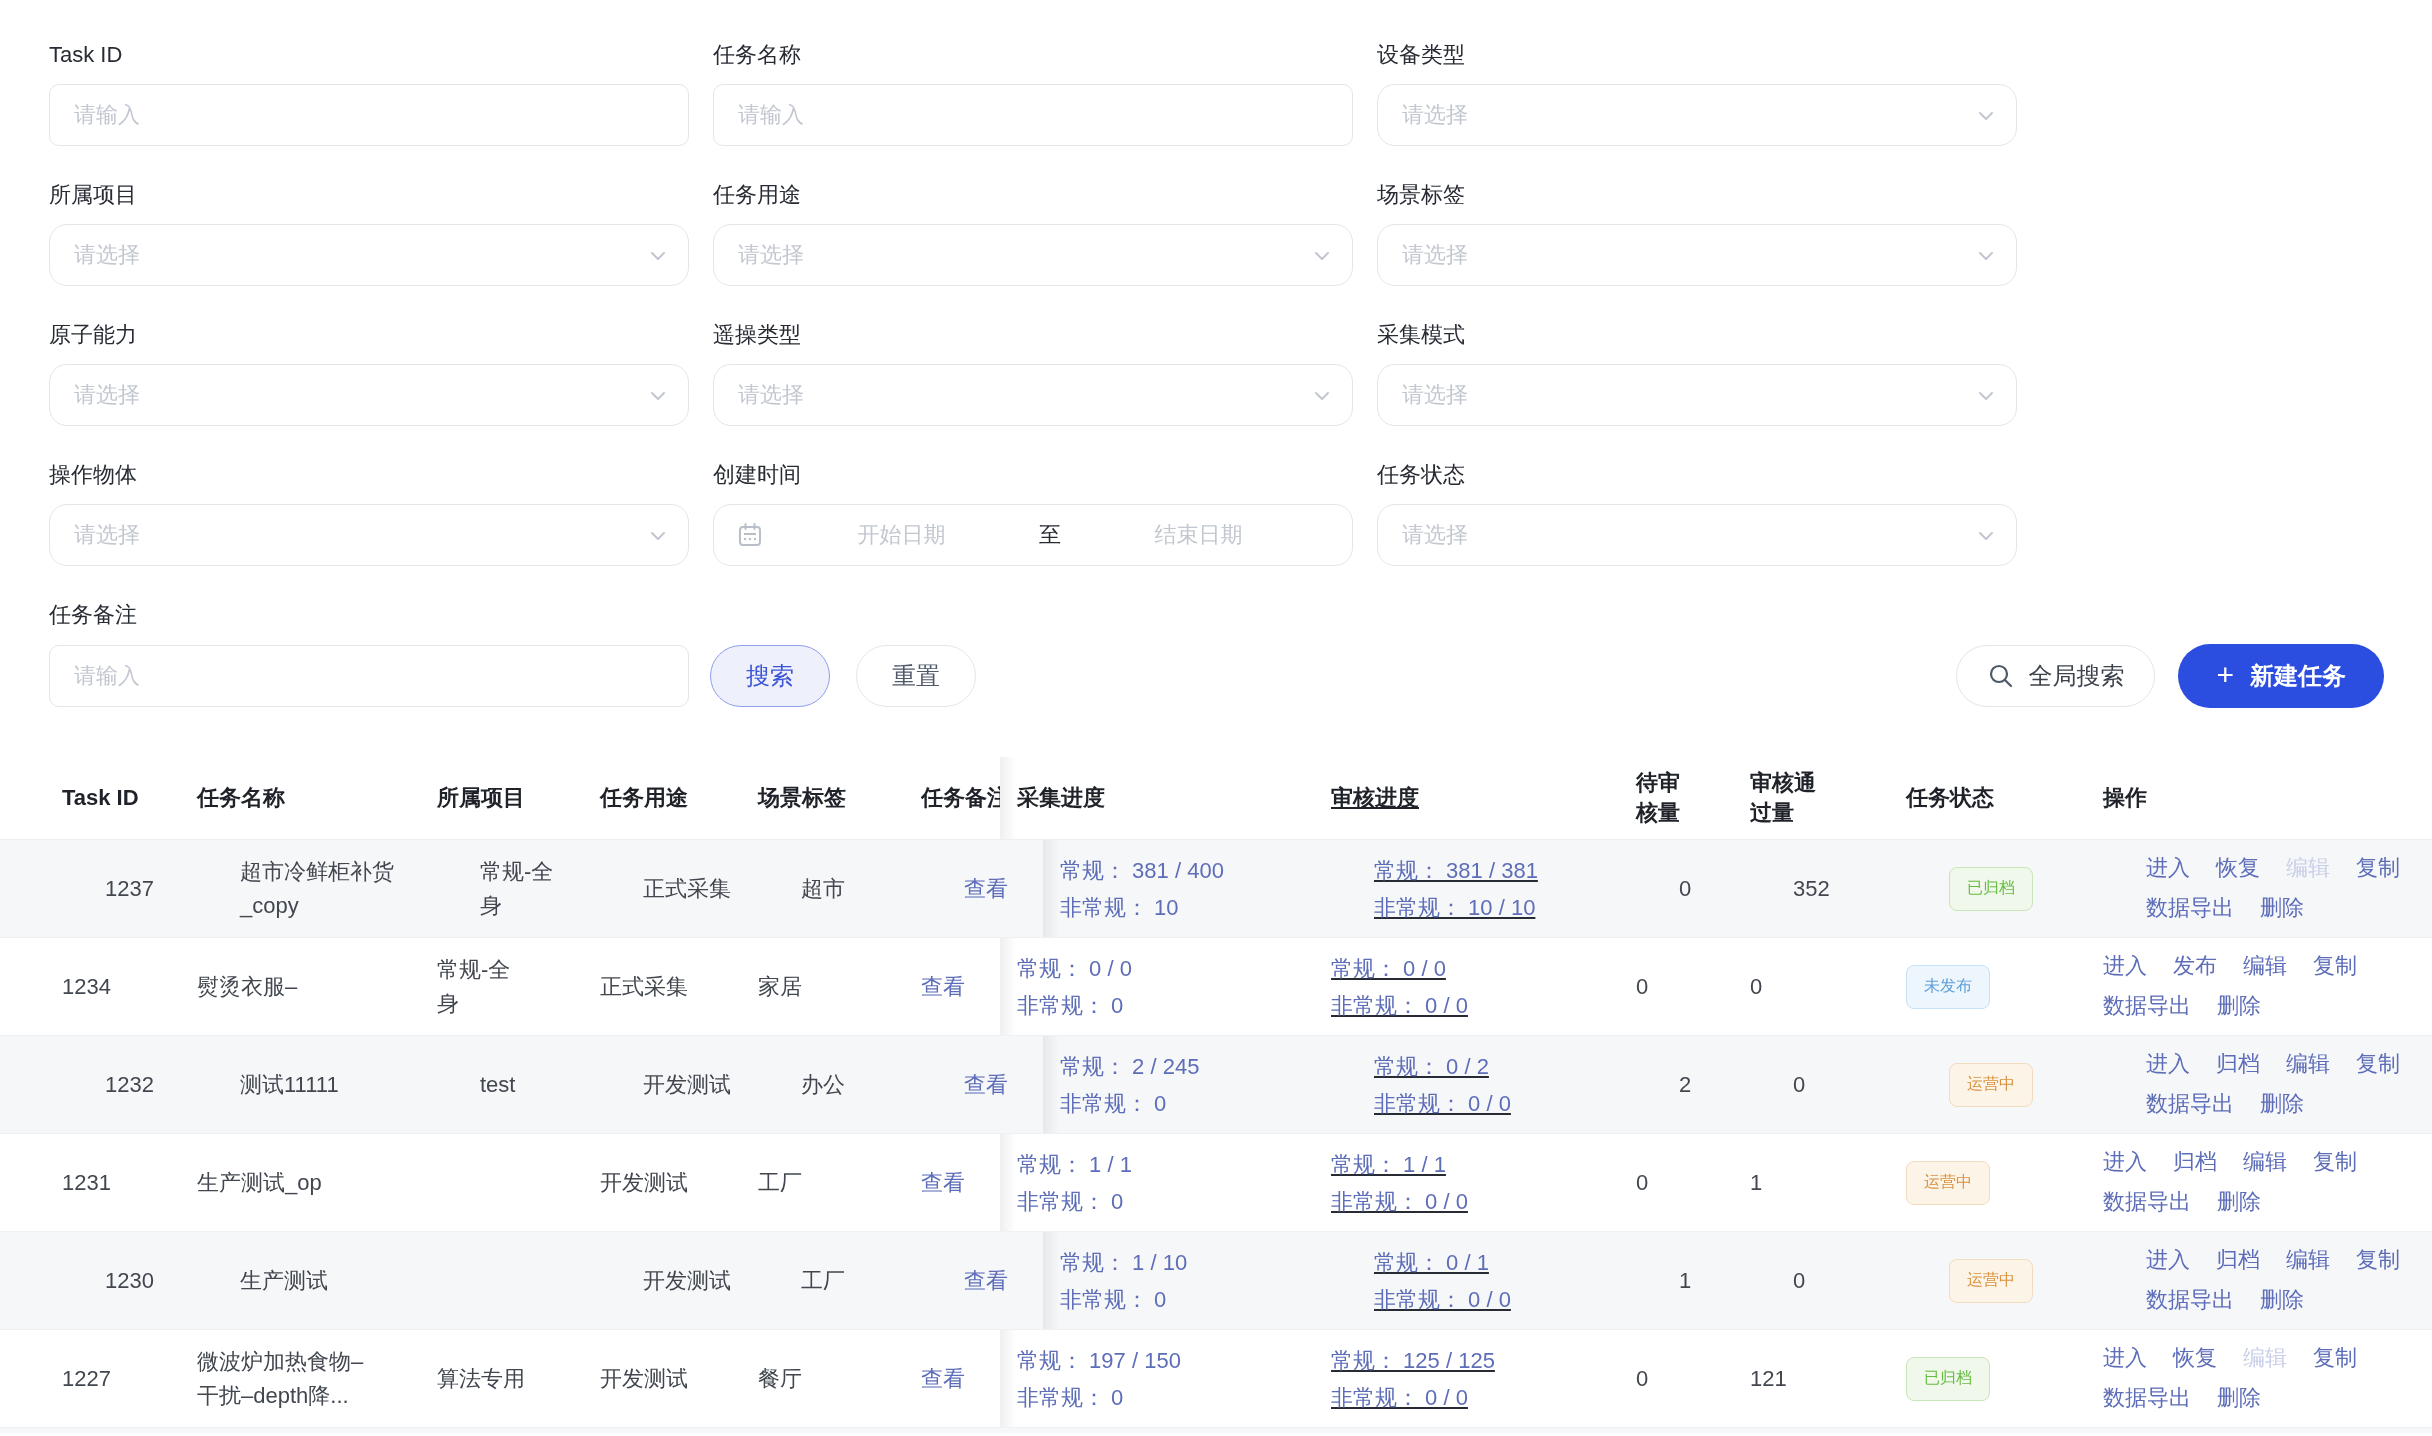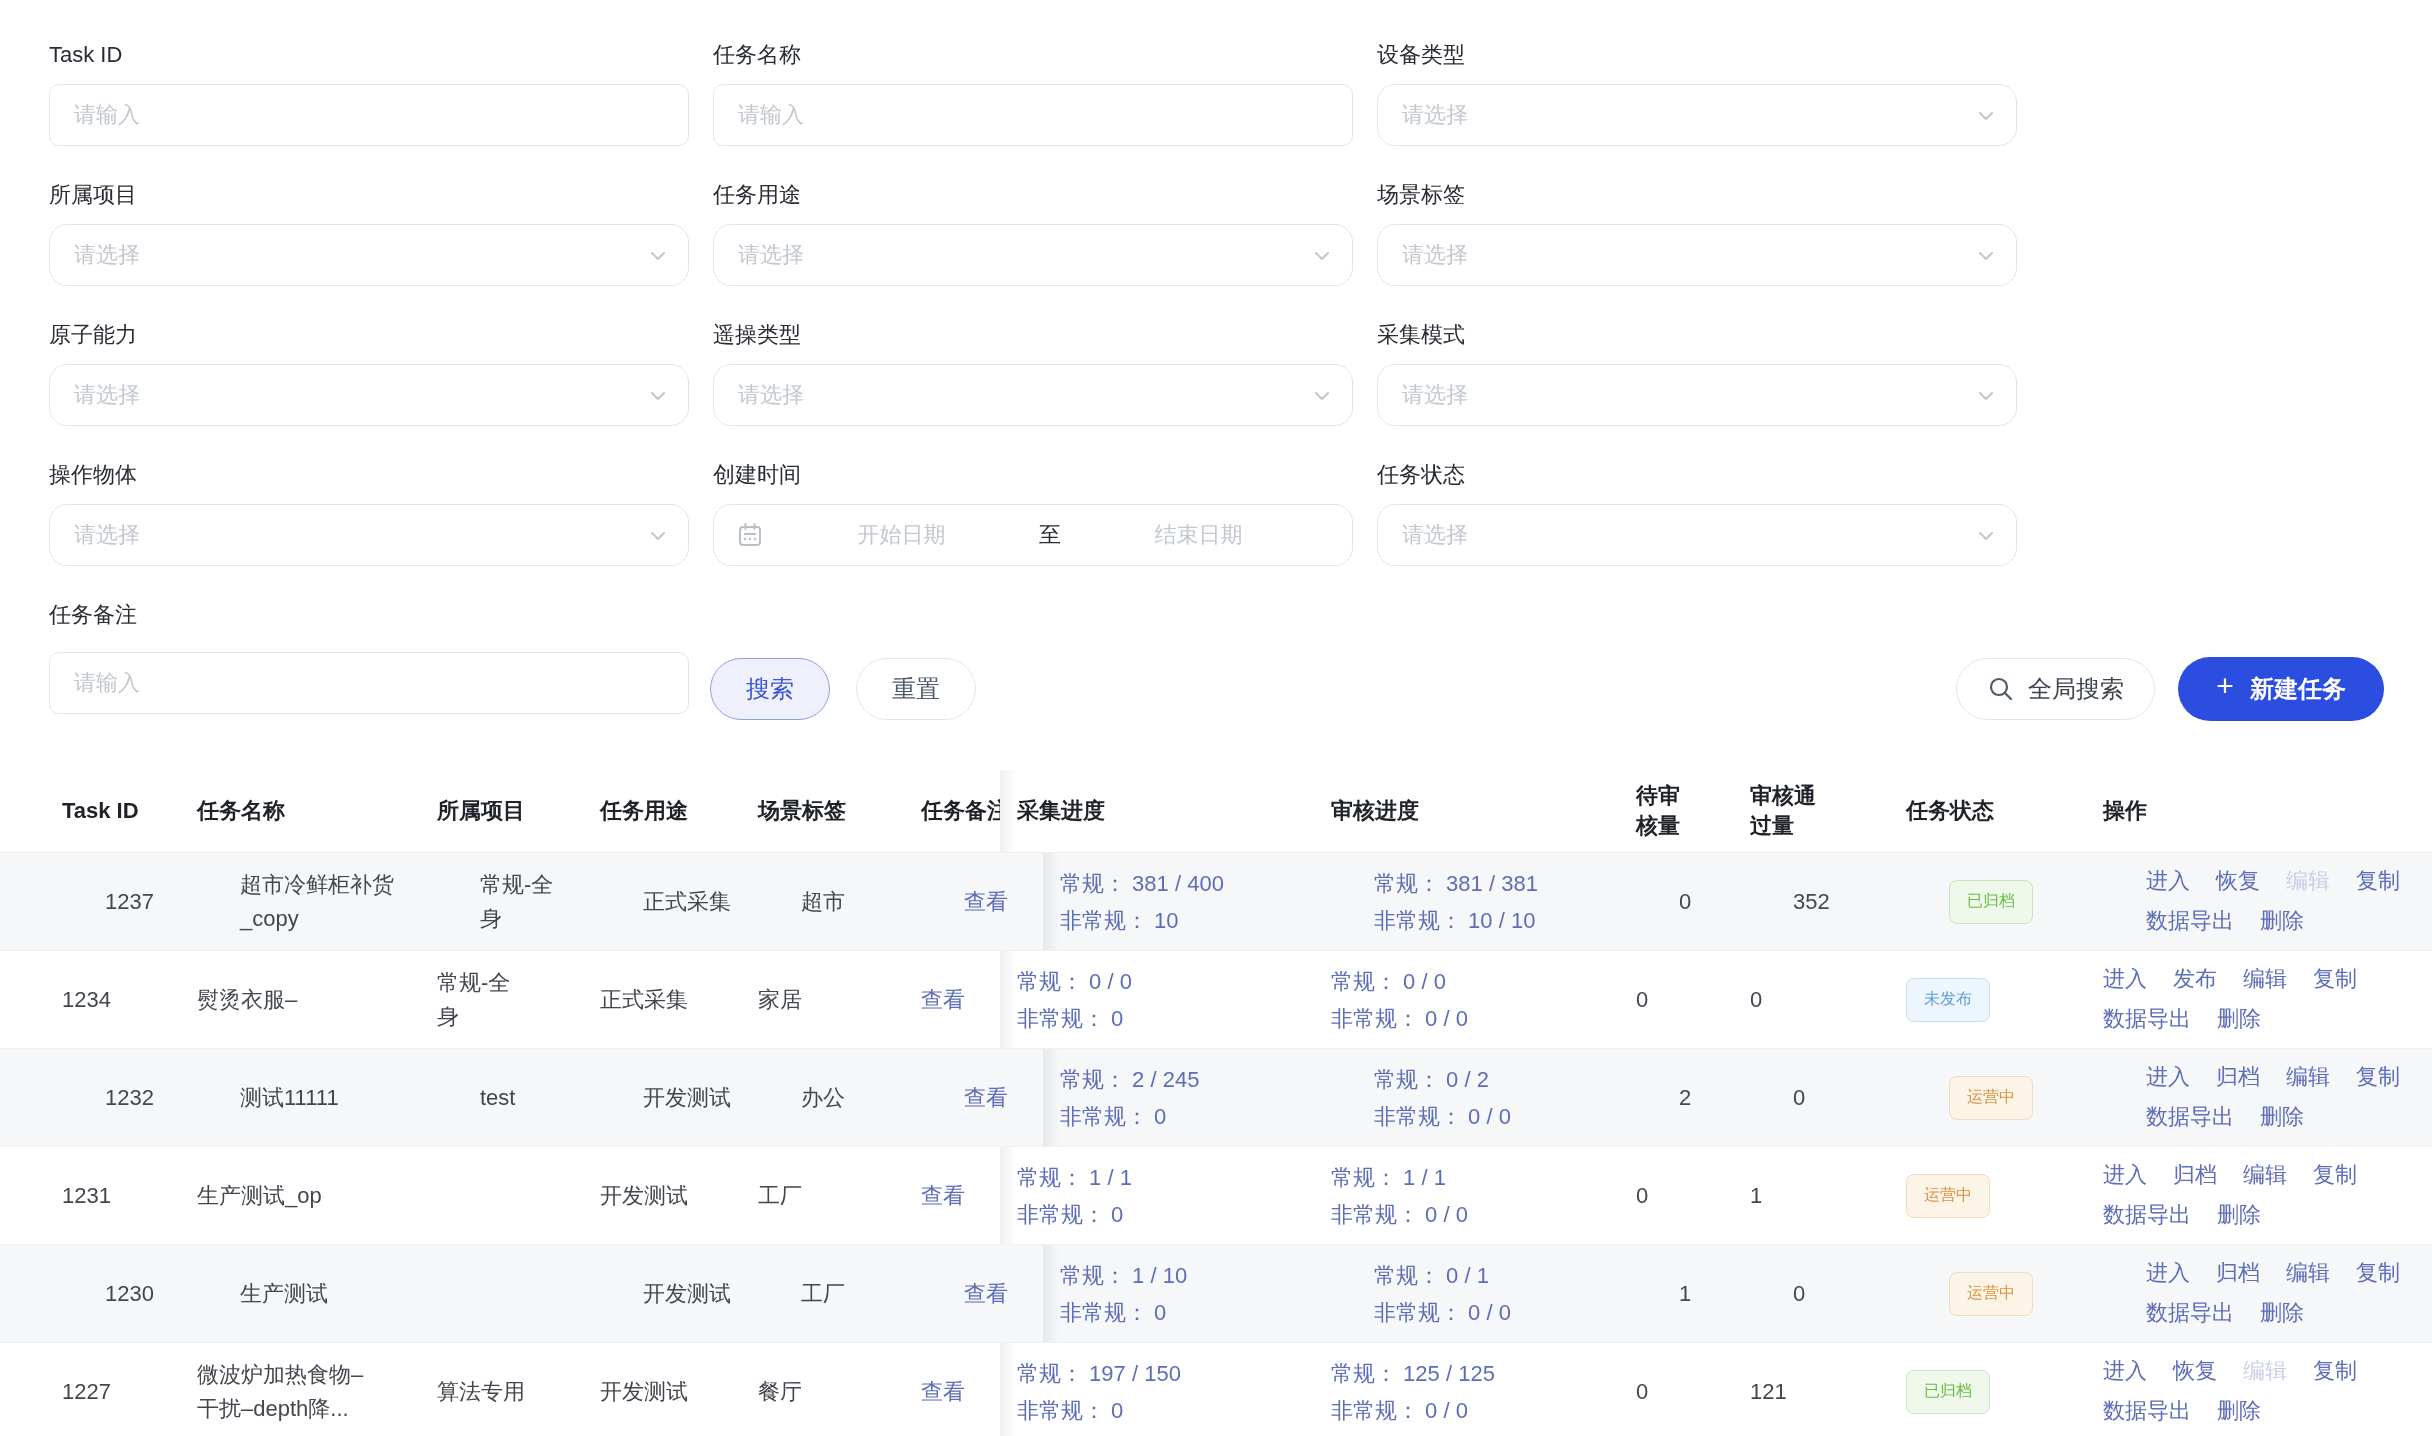--- a/index.html
+++ b/index.html
@@ -18,21 +18,21 @@
   .f-select, .f-date { position:relative; height:62px; border:1px solid var(--border); border-radius:18px;
     display:flex; align-items:center; padding:0 24px; font-size:22px; color:var(--ph); background:#fff; cursor:pointer; }
   .f-select .chev { position:absolute; right:18px; top:19px; }
   .f-date { padding:0 22px; }
   .f-date .dr { flex:1; text-align:center; }
   .dr-sep { color:#272b33; padding:0 6px; }
 
   .remark-label { margin-top:36px; }
   .action-row { display:flex; align-items:center; }
   .remark-input { width:640px; flex:none; }
-  .btn { height:62px; border-radius:32px; font-size:24px; display:flex; align-items:center; justify-content:center; cursor:pointer; font-family:Liberation Mono, monospace;margin-top:13px; }
+  .btn { height:62px; border-radius:32px; font-size:24px; display:flex; align-items:center; justify-content:center; cursor:pointer; font-family:Liberation Sans, sans-serif; }
   .btn-search { margin-left:21px; padding:0 35px; background:#eef0fc; border:1px solid #8fa0ea; color:#3b55d4; }
   .btn-reset  { margin-left:26px; padding:0 35px; background:#fff; border:1px solid var(--border); color:#4e5969; }
   .btn-global { margin-left:auto; padding:0 30px; background:#fff; border:1px solid var(--border); color:#3d434d; gap:13px; }
   .btn-new    { margin-left:23px; height:64px; padding:0 38px; background:var(--accent); border:none; color:#fff; gap:16px; font-weight:600; border-radius:34px; }
   .btn-new .plus { font-size:30px; font-weight:400; line-height:1; margin-top:-3px; }
 
   
   .table { margin-top:49px; width:2432px; }
   .t-header { display:flex; height:83px; border-bottom:1px solid #eceef1; background:#fff; }
   .t-row { display:flex; height:98px; border-bottom:1px solid #f0f1f4; background:#fff; }
@@ -44,21 +44,21 @@
   .t-cell { display:flex; align-items:center; flex:none; }
   .hcell { font-weight:600; color:#1f2329; font-size:22px; line-height:30px; white-space:pre-line; }
   .c-id{ width:197px; padding-left:62px; }
   .c-name{ width:240px; padding-right:70px; }
   .c-project{ width:163px; padding-right:56px; }
   .c-purpose{ width:158px; }
   .c-scene{ width:163px; }
   .c-remark{ width:79px; overflow:hidden; }
   .c-remark.hcell{ white-space:nowrap; }
   .c-collect{ width:331px; padding-left:17px; }
-  .c-review{ width:305px; }
+  .c-review{ width:305px;text-decoration:underline; }
   .c-pending{ width:114px; }
   .c-passed{ width:156px; }
   .c-status{ width:197px; }
   .c-actions{ flex:1; }
   .cell-text { font-size:22px; color:#42474f; line-height:34px; white-space:pre-line; }
   .link { font-size:22px; color:var(--link); text-decoration:none; cursor:pointer; }
   .progress div { font-size:22px; color:var(--link); line-height:37px; }
   .badge { display:inline-flex; align-items:center; height:44px; padding:0 17px; border:1px solid; border-radius:8px; font-size:16px; }
   .action-line { line-height:38px; }
   .action { font-size:22px; color:var(--link); text-decoration:none; cursor:pointer; }

